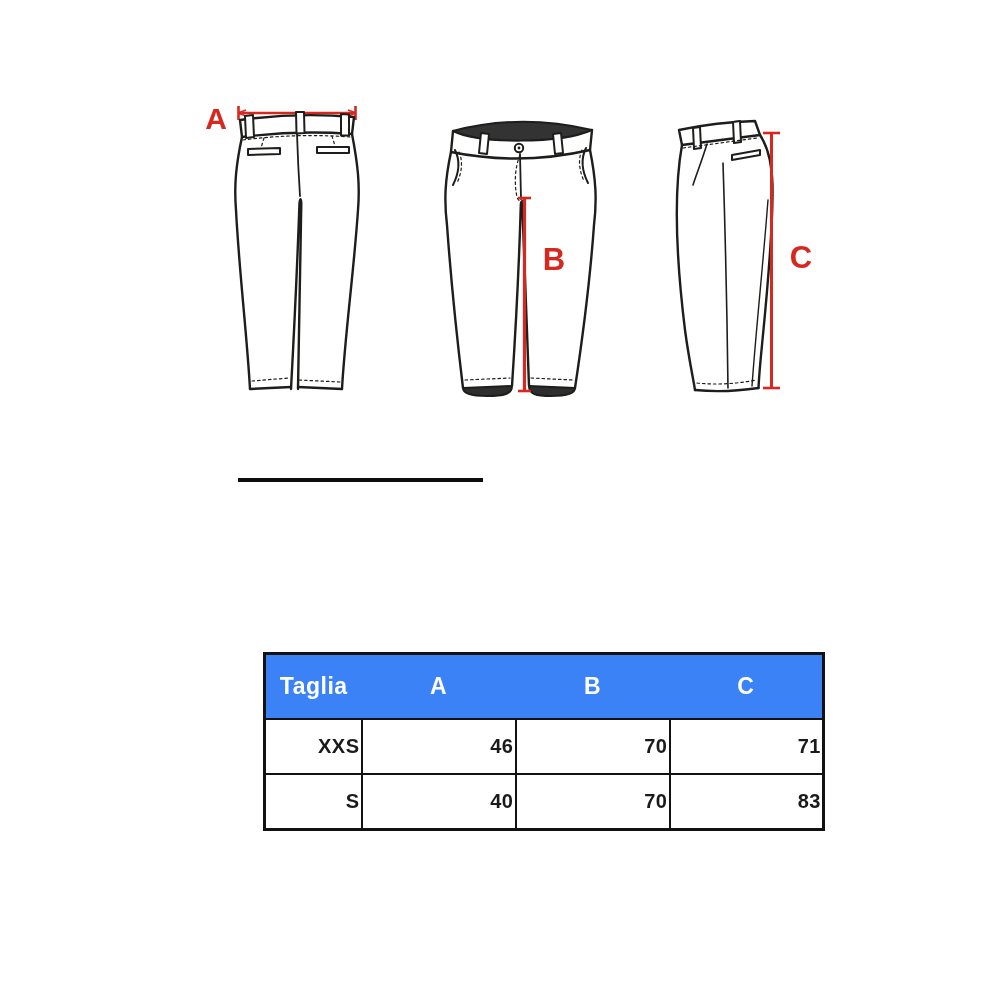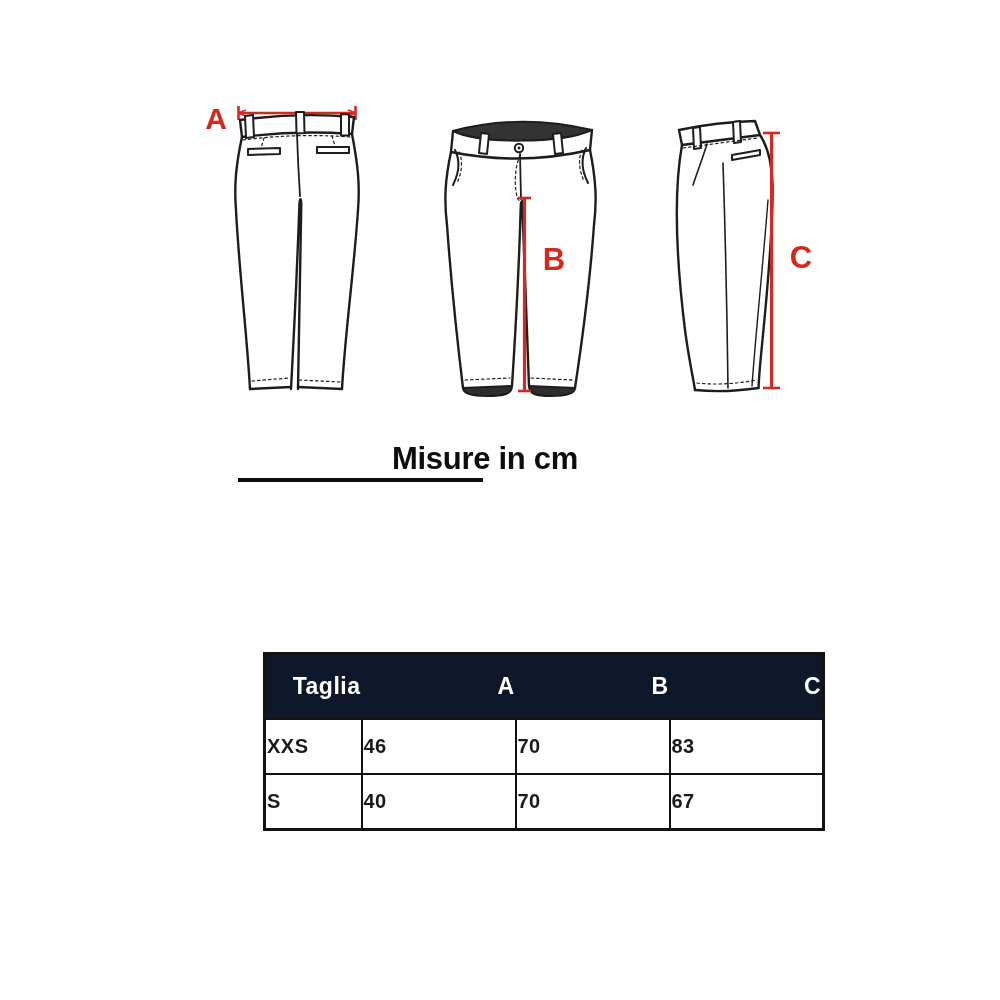--- a/index.html
+++ b/index.html
@@ -39,37 +39,37 @@
     position: absolute;
     left: 263px; top: 652px;
     width: 559px;
     border-collapse: collapse;
     table-layout: fixed;
     border: 3px solid #121212;
   }
   table.size-table col.c-taglia { width: 97px; }
   table.size-table col.c-meas  { width: 154px; }
   table.size-table th {
-    background: #0f172a;
+    background: #3b82f6;
     color: #ffffff;
     font-size: 23px;
     font-weight: bold;
     height: 61px;
-    text-align: right;
+    text-align: center;
     vertical-align: middle;
     border: 0;
     letter-spacing: 0.5px;
   }
   table.size-table td {
     background: #ffffff;
     color: #1a1a1a;
     font-size: 20px;
     font-weight: bold;
     height: 51px;
-    text-align: left;
+    text-align: right;
     vertical-align: middle;
     border: 2px solid #121212;
     letter-spacing: 0.5px;
   }
 </style>
 </head>
 <body>
 
 <div id="canvas">
 
@@ -185,21 +185,20 @@
     </g>
 
     <g stroke="#d7281f" stroke-width="3" fill="none">
       <line x1="116.5" y1="28" x2="116.5" y2="283"></line>
       <line x1="108" y1="28" x2="125" y2="28" stroke-width="2.6"></line>
       <line x1="108" y1="283" x2="125" y2="283" stroke-width="2.6"></line>
     </g>
     <text class="measure-label" x="146" y="163" text-anchor="middle" font-size="31" fill="#d7281f">C</text>
   </svg>
 
-  <div class="abs title-text">Misure in cm</div>
   <div class="abs title-underline"></div>
 
   <table class="size-table">
     <colgroup>
       <col class="c-taglia">
         <col class="c-meas">
         <col class="c-meas">
         <col class="c-meas">
     </colgroup>
     <thead>
@@ -208,24 +207,24 @@
         <th>A</th>
         <th>B</th>
         <th>C</th>
       </tr>
     </thead>
     <tbody>
       <tr>
         <td>XXS</td>
         <td>46</td>
         <td>70</td>
-        <td>83</td>
+        <td>71</td>
       </tr>
       <tr>
         <td>S</td>
         <td>40</td>
         <td>70</td>
-        <td>67</td>
+        <td>83</td>
       </tr>
     </tbody>
   </table>
 
 </div>
 
 </body></html>

